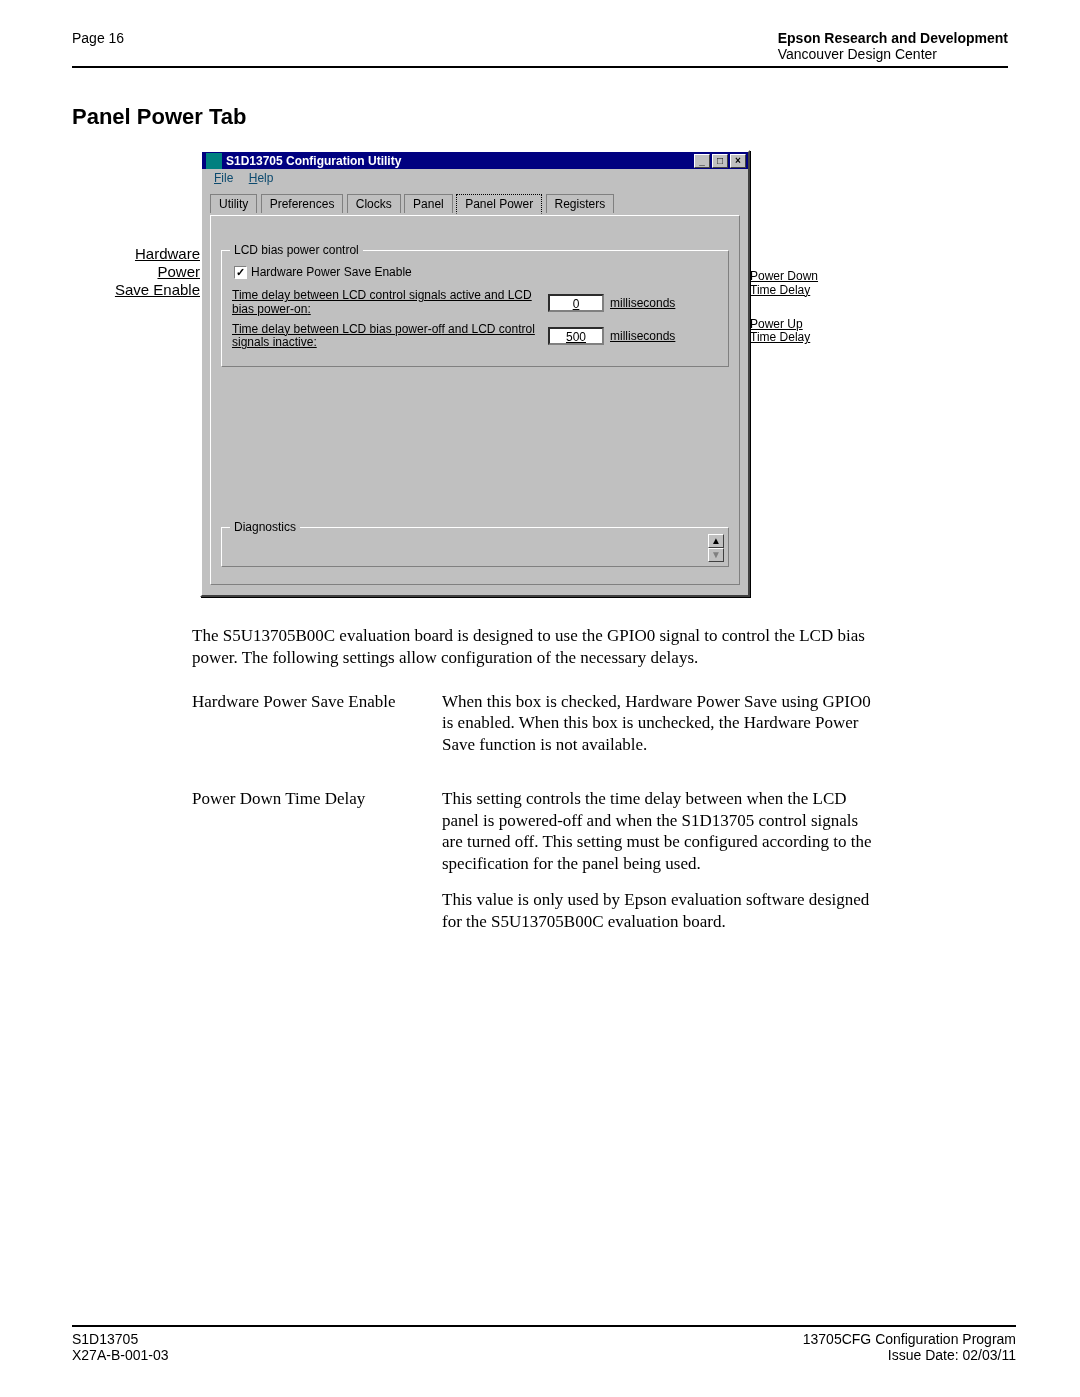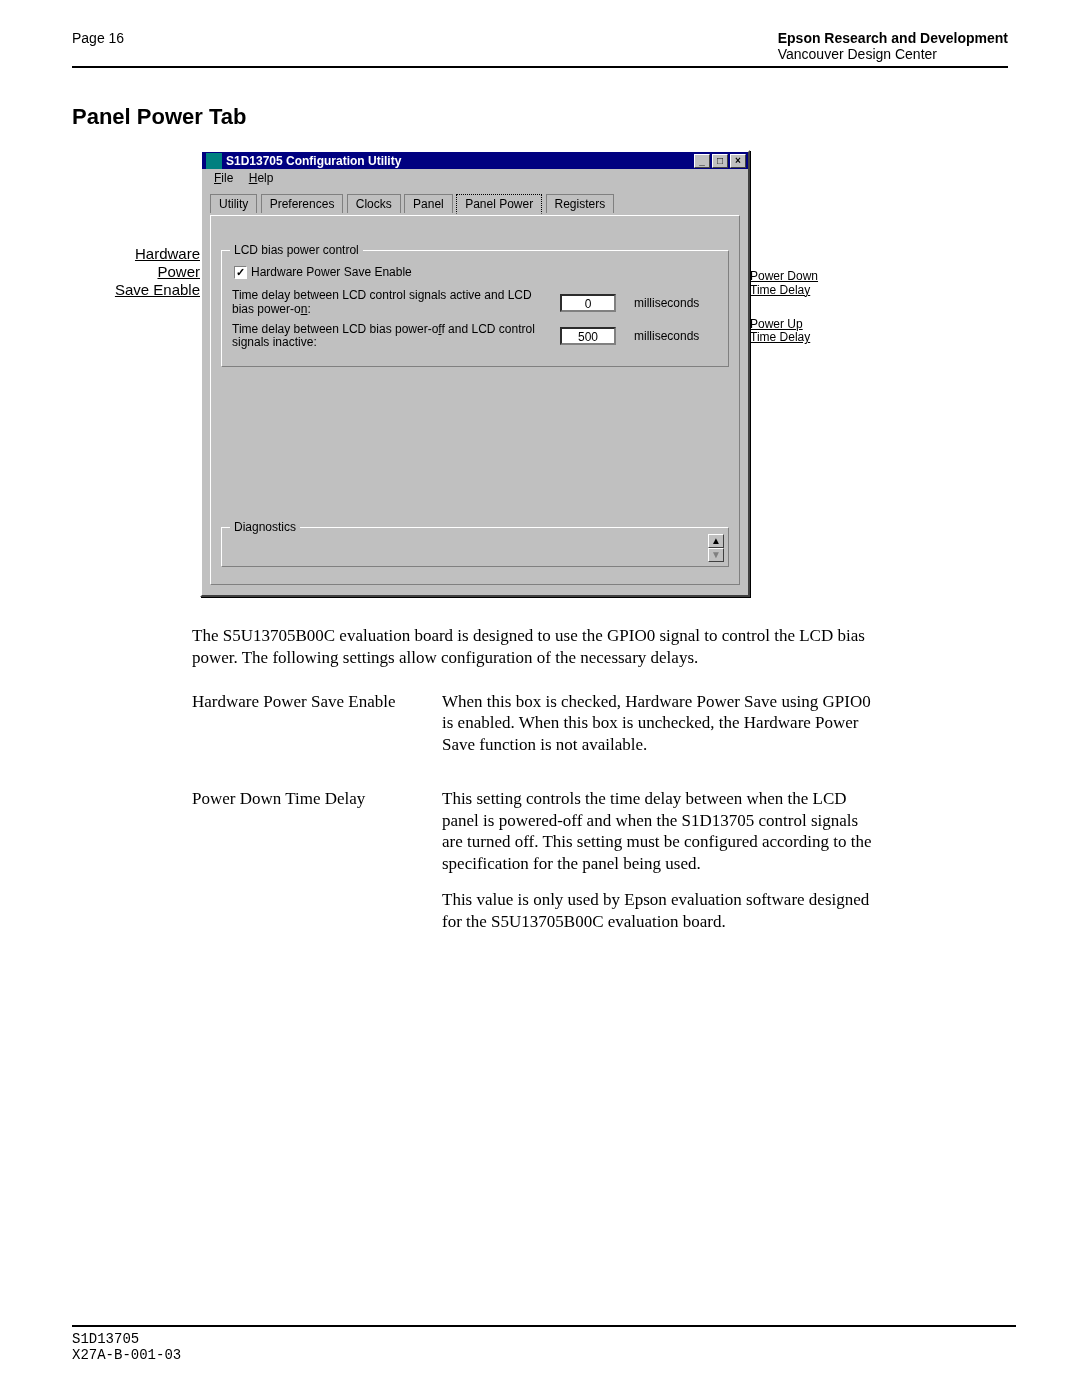--- a/index.html
+++ b/index.html
@@ -99,21 +99,21 @@
     color:#000;
     margin-left:2px;
   }
   .menubar {
     background: #c0c0c0;
     padding: 2px 6px;
   }
   .menu-item {
     display:inline-block;
     padding: 0 6px;
-    color:#000000;
+    color:#0c4a6e;
   }
   .menu-item .u { text-decoration: underline; }
   .client {
     padding: 6px 8px 10px 8px;
   }
   .tabs { position: relative; height:22px; }
   .tab {
     display:inline-block;
     padding: 2px 8px;
     background:#c0c0c0;
@@ -159,22 +159,23 @@
   }
   .chkbox {
     width:13px; height:13px;
     background:#fff;
     border:1px solid #808080;
     border-right-color:#fff; border-bottom-color:#fff;
     display:flex; align-items:center; justify-content:center;
     font-size:11px; font-weight:bold;
   }
   .delay-row {
-    display:flex; align-items:center; gap:18px;
+    display:flex; align-items:center; gap:6px;
     margin: 6px 0;
+    text-decoration: underline;
   }
   .delay-label {
     width: 310px;
     font-size:12px;
     line-height:1.15;
   }
   .delay-label .u { text-decoration: underline; }
   .numbox {
     width: 56px; height:18px;
     background:#fff;
@@ -224,21 +225,21 @@
   }
   .def-row { display:flex; }
   .def-term { width: 250px; flex-shrink:0; }
   .def-desc { flex:1; }
   .def-desc p { margin-bottom: 14px; }
 
   .footer {
     position:absolute;
     bottom: 34px; left:72px; right:64px;
     border-top: 2px solid #000;
-    font-family: Liberation Mono, monospace;
+    font-family: Liberation Sans, sans-serif;
     font-size: 14px;
     display:flex; justify-content:space-between;
     padding-top:4px;
   }
   .footer .fr { text-align:right; }
 </style>
 </head>
 <body>
 
 <div class="page">
@@ -356,13 +357,17 @@
     </div>
   </div>
 
 </div>
 
 <div class="footer">
   <div>
     <div>S1D13705</div>
     <div>X27A-B-001-03</div>
   </div>
+  <div class="fr">
+    <div>13705CFG Configuration Program</div>
+    <div>Issue Date: 02/03/11</div>
+  </div>
 </div>
 
 </body></html>

